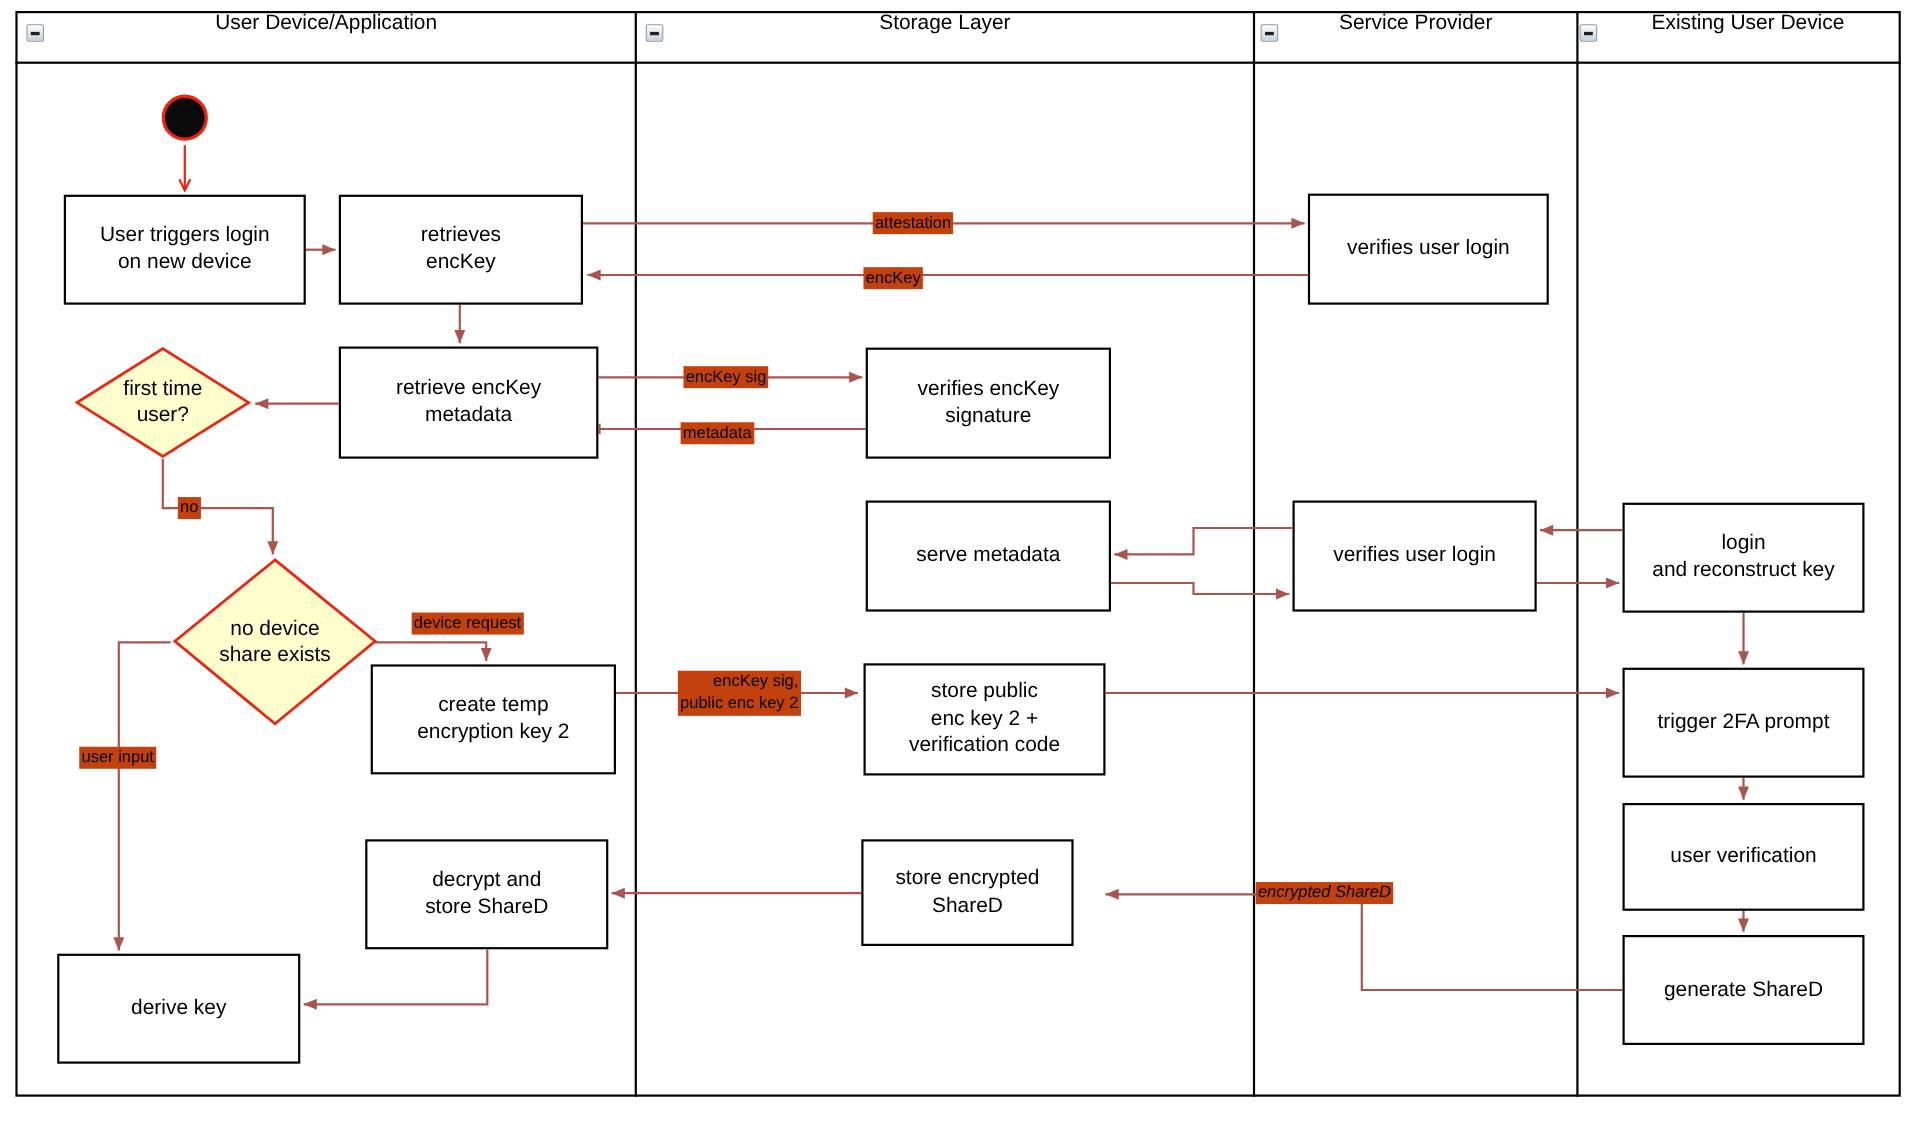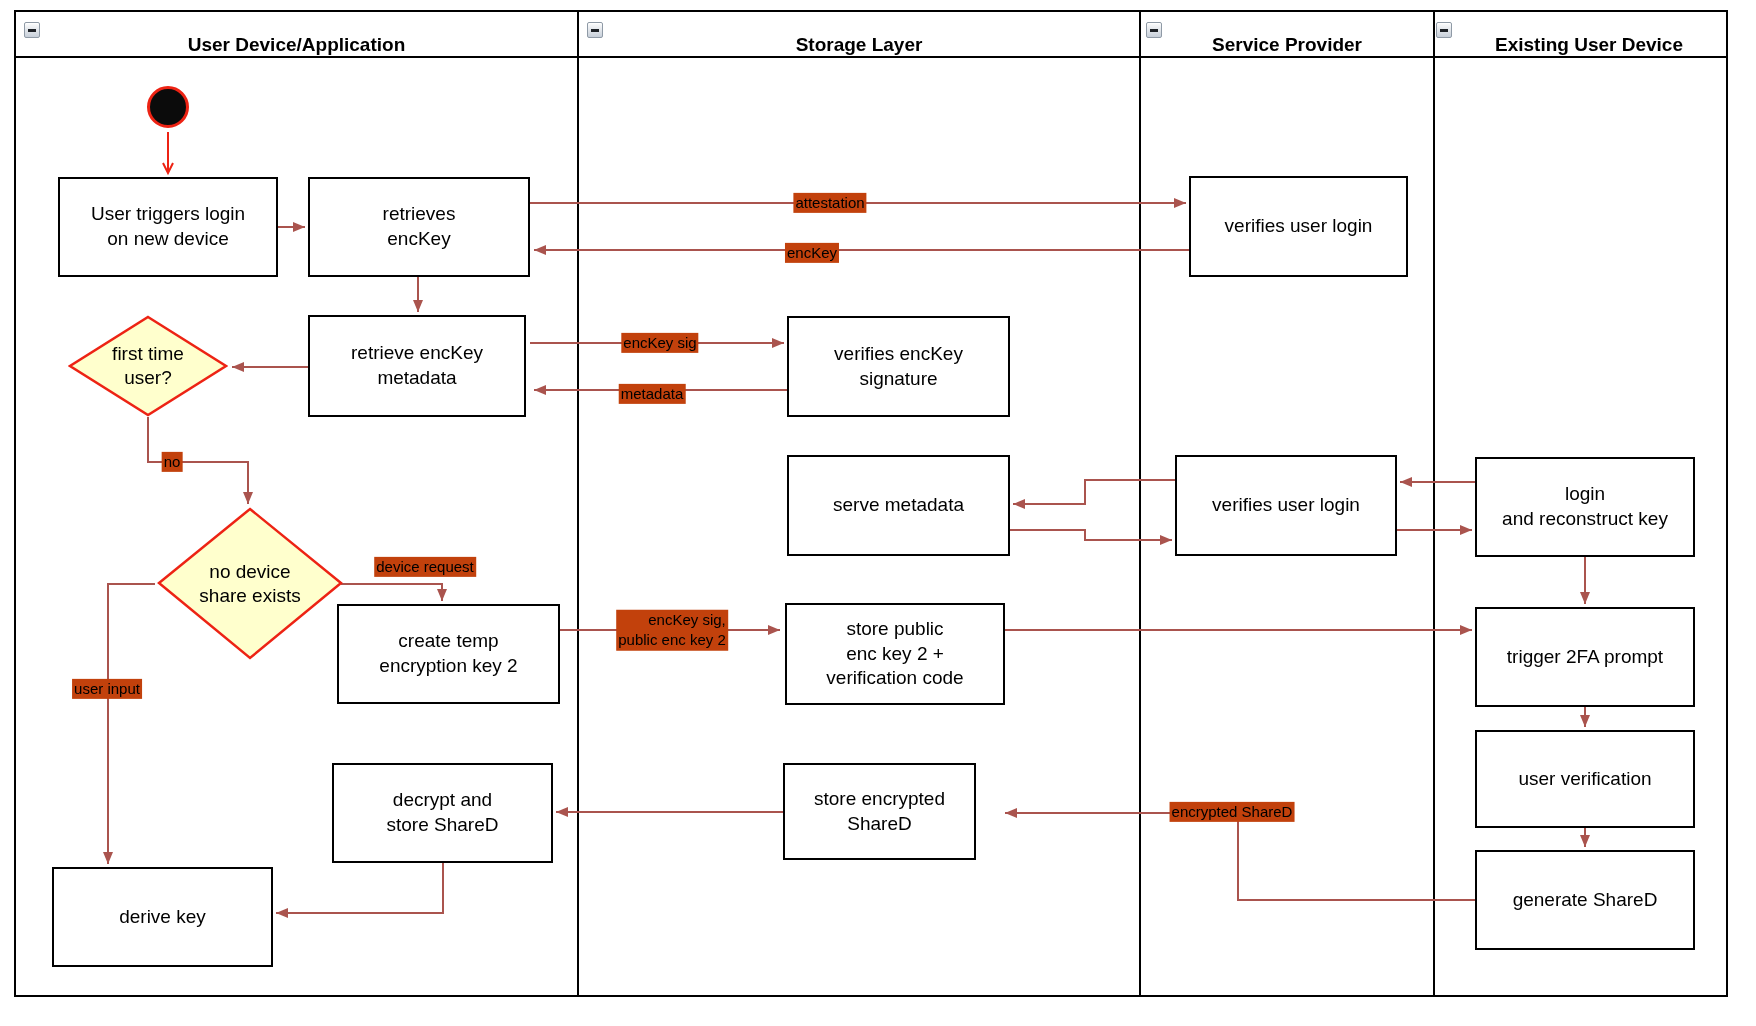--- a/index.html
+++ b/index.html
@@ -4,22 +4,22 @@
 <style>
   html,body{margin:0;padding:0;background:#ffffff;}
   .stage{
     position:relative;width:1756px;height:1026px;background:#ffffff;
     font-family:"Liberation Sans",sans-serif;color:#000;overflow:hidden;
   }
   .pool{position:absolute;left:14px;top:10px;width:1714px;height:987px;border:2px solid #000;box-sizing:border-box;background:#fff;}
   .lane-sep{position:absolute;top:10px;width:2px;height:987px;background:#000;}
   .header-rule{position:absolute;left:14px;top:56px;width:1714px;height:2px;background:#000;}
   .lane-title{
-    position:absolute;top:10px;height:46px;display:flex;align-items:flex-end;justify-content:center;
-    font-size:19px;font-weight:bold;white-space:nowrap;
+    position:absolute;top:10px;height:46px;display:flex;align-items:flex-start;justify-content:center;
+    font-size:19px;font-weight:normal;white-space:nowrap;
   }
   .collapse{
     position:absolute;width:16px;height:16px;box-sizing:border-box;
     border:1px solid #8f9aa6;border-radius:2px;
     background:linear-gradient(#fdfdfd,#c7cfd9);
     box-shadow:inset 0 1px 0 #ffffff;
   }
   .collapse::after{
     content:"";position:absolute;left:3px;top:6px;width:8px;height:3px;background:#1d2126;
   }
@@ -109,21 +109,21 @@
     </g>
   </svg>
 
   <div class="start-node"></div>
 
   <div class="node" style="left:58px;top:177px;width:220px;height:100px;">User triggers login
 on new device</div>
   <div class="node" style="left:308px;top:177px;width:222px;height:100px;">retrieves
 encKey</div>
   <div class="node" style="left:1189px;top:176px;width:219px;height:101px;">verifies user login</div>
-  <div class="node" style="left:308px;top:315px;width:218px;height:102px;">retrieve encKey
+  <div class="node" style="left:308px;top:315px;width:236px;height:102px;">retrieve encKey
 metadata</div>
   <div class="node" style="left:787px;top:316px;width:223px;height:101px;">verifies encKey
 signature</div>
   <div class="node" style="left:787px;top:455px;width:223px;height:101px;">serve metadata</div>
   <div class="node" style="left:1175px;top:455px;width:222px;height:101px;">verifies user login</div>
   <div class="node" style="left:1475px;top:457px;width:220px;height:100px;">login
 and reconstruct key</div>
   <div class="node" style="left:337px;top:604px;width:223px;height:100px;">create temp
 encryption key 2</div>
   <div class="node" style="left:785px;top:603px;width:220px;height:102px;">store public
@@ -154,16 +154,16 @@
   </div>
 
   <div class="elabel" style="left:830px;top:203px;">attestation</div>
   <div class="elabel" style="left:812px;top:253px;">encKey</div>
   <div class="elabel" style="left:660px;top:343px;">encKey sig</div>
   <div class="elabel" style="left:652px;top:394px;">metadata</div>
   <div class="elabel" style="left:172px;top:462px;">no</div>
   <div class="elabel" style="left:425px;top:567px;">device request</div>
   <div class="elabel" style="left:672px;top:630px;">encKey sig,
 public enc key 2</div>
-  <div class="elabel" style="left:1232px;top:812px;">encrypted ShareD</div>
+  <div class="elabel" style="left:1204px;top:812px;font-style:italic;">encrypted ShareD</div>
   <div class="elabel" style="left:107px;top:689px;">user input</div>
 
 </div>
 
 </body></html>

